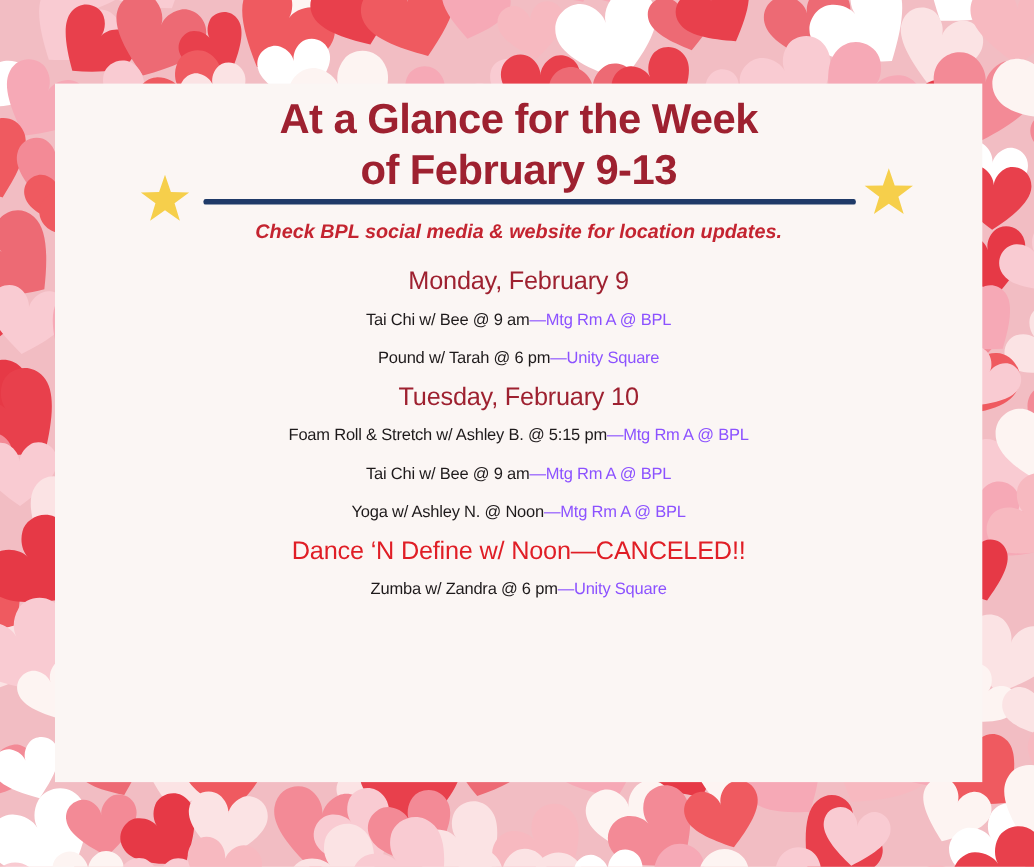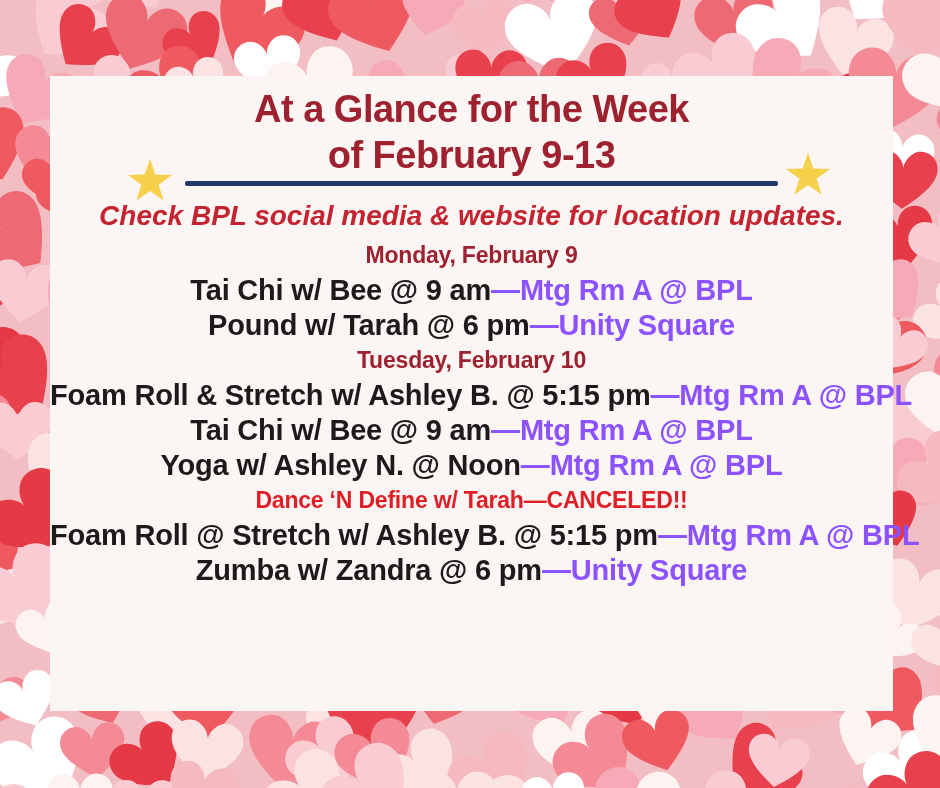--- a/index.html
+++ b/index.html
@@ -21,30 +21,30 @@
   }
   .star{position:absolute;width:48px;height:48px;}
   .star-left{left:76px;top:82px;}
   .star-right{left:734px;top:76px;}
   .divider{
     position:absolute;left:135px;top:105px;width:593px;height:5px;
     background:var(--navy,#1F3A68);border-radius:2px;
   }
   .subtitle{
     position:absolute;top:124px;left:0;width:100%;margin:0;
-    text-align:center;font-style:italic;font-weight:700;font-size:28px;
+    text-align:center;font-style:italic;font-weight:700;font-size:18px;
     color:var(--note-red,#C42430);
   }
   .schedule{
     position:absolute;top:162px;left:0;width:100%;
     text-align:center;
   }
-  .line{line-height:35px;white-space:nowrap;font-weight:700;letter-spacing:-0.2px;}
+  .line{line-height:35px;white-space:nowrap;font-weight:400;letter-spacing:-0.2px;}
   .line.day{font-size:23px;color:var(--dark-red,#9E2130);}
-  .line.event{font-size:29px;}
+  .line.event{font-size:15px;}
   .line.event .name{color:var(--event-black,#1E1A1B);}
   .line.event .loc{color:var(--purple,#8C52FF);}
   .line.canceled{font-size:23px;color:var(--bright-red,#E01E26);}
 </style>
 </head>
 <body style="--dark-red: #9E2130; --note-red: #C42430; --bright-red: #E01E26; --purple: #8C52FF; --navy: #1F3A68; --star-yellow: #F6CF4B; --event-black: #1E1A1B; --card-bg: #FBF6F4; --bg-base: #F2BDC3;">
 
 <div class="stage">
 
   <svg class="bg" viewBox="0 0 940 788" preserveAspectRatio="none">
@@ -355,19 +355,18 @@
     <p class="subtitle">Check BPL social media &amp; website for location updates.</p>
 
     <div class="schedule">
         <div class="line day">Monday, February 9</div>
         <div class="line event"><span class="name">Tai Chi w/ Bee @ 9 am</span><span class="loc">—Mtg Rm A @ BPL</span></div>
         <div class="line event"><span class="name">Pound w/ Tarah @ 6 pm</span><span class="loc">—Unity Square</span></div>
         <div class="line day">Tuesday, February 10</div>
         <div class="line event"><span class="name">Foam Roll &amp; Stretch w/ Ashley B. @ 5:15 pm</span><span class="loc">—Mtg Rm A @ BPL</span></div>
         <div class="line event"><span class="name">Tai Chi w/ Bee @ 9 am</span><span class="loc">—Mtg Rm A @ BPL</span></div>
         <div class="line event"><span class="name">Yoga w/ Ashley N. @ Noon</span><span class="loc">—Mtg Rm A @ BPL</span></div>
-        <div class="line canceled">Dance ‘N Define w/ Tarah—CANCELED!!</div>
-        <div class="line event"><span class="name">Foam Roll @ Stretch w/ Ashley B. @ 5:15 pm</span><span class="loc">—Mtg Rm A @ BPL</span></div>
+        <div class="line canceled">Dance ‘N Define w/ Noon—CANCELED!!</div>
         <div class="line event"><span class="name">Zumba w/ Zandra @ 6 pm</span><span class="loc">—Unity Square</span></div>
       </div>
 
   </div>
 </div>
 
 </body></html>

